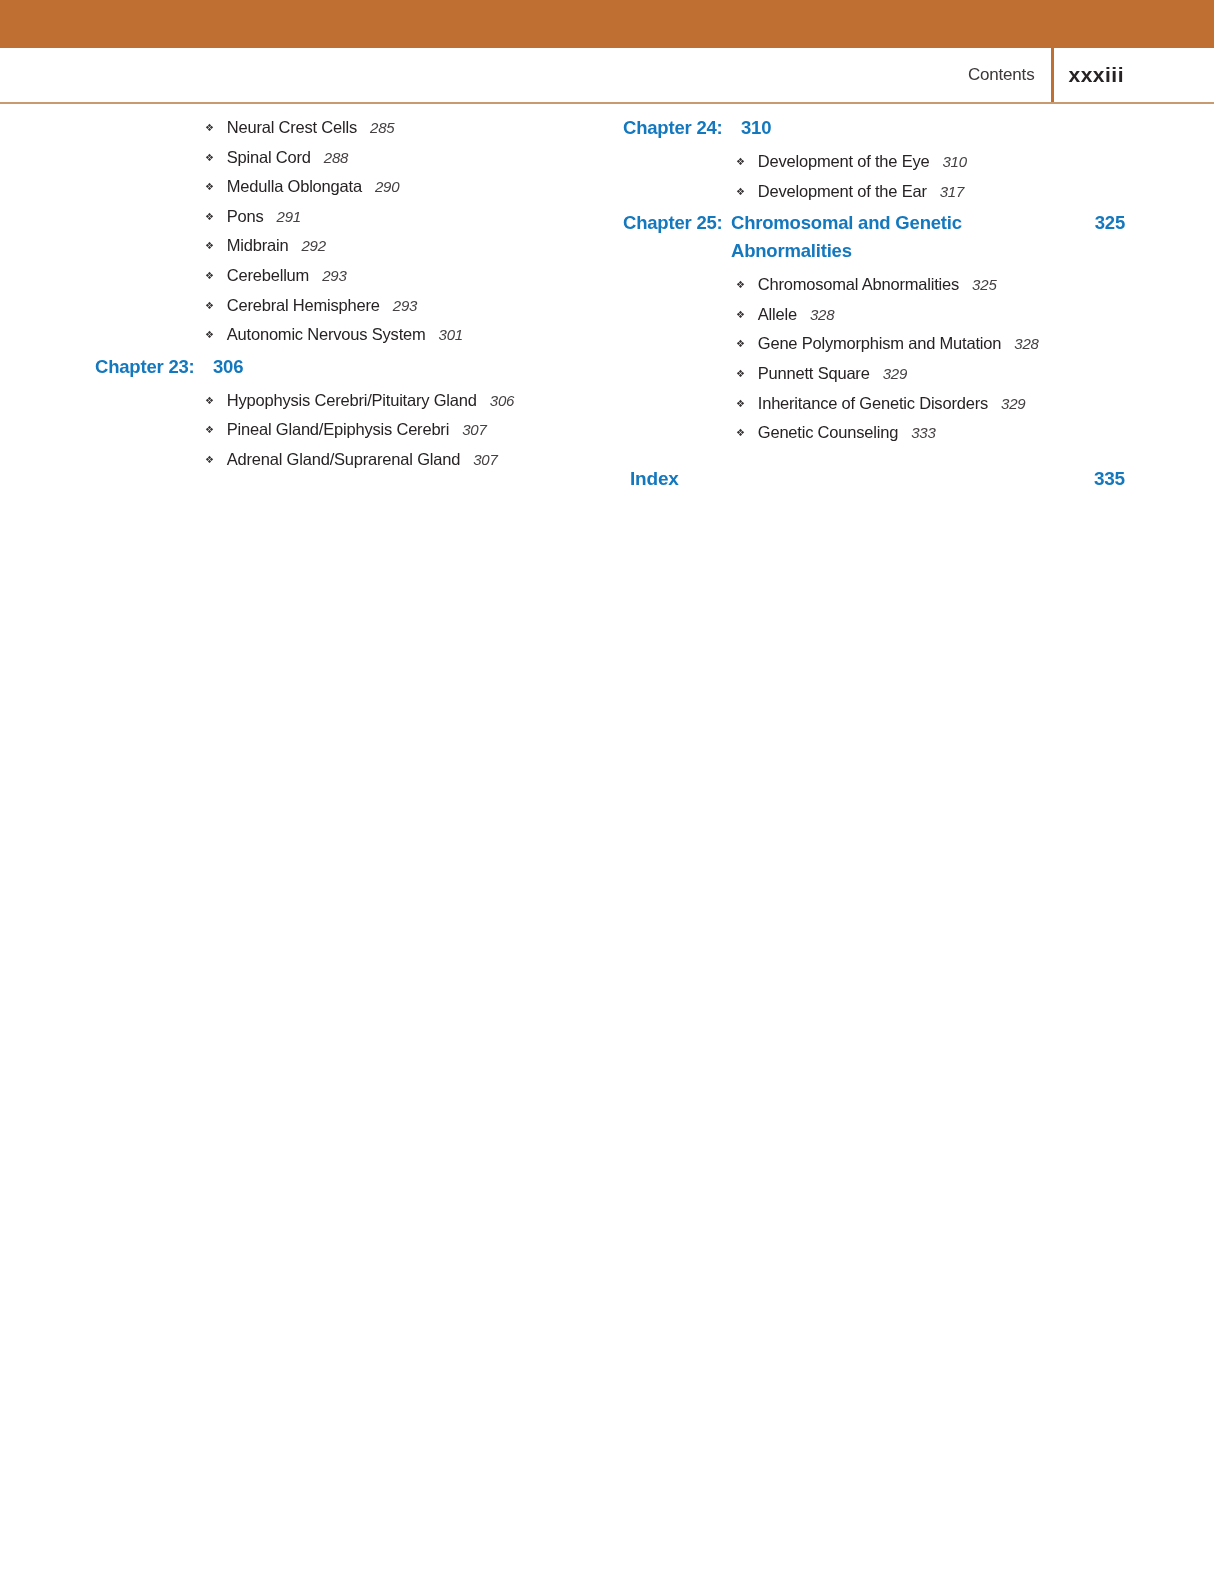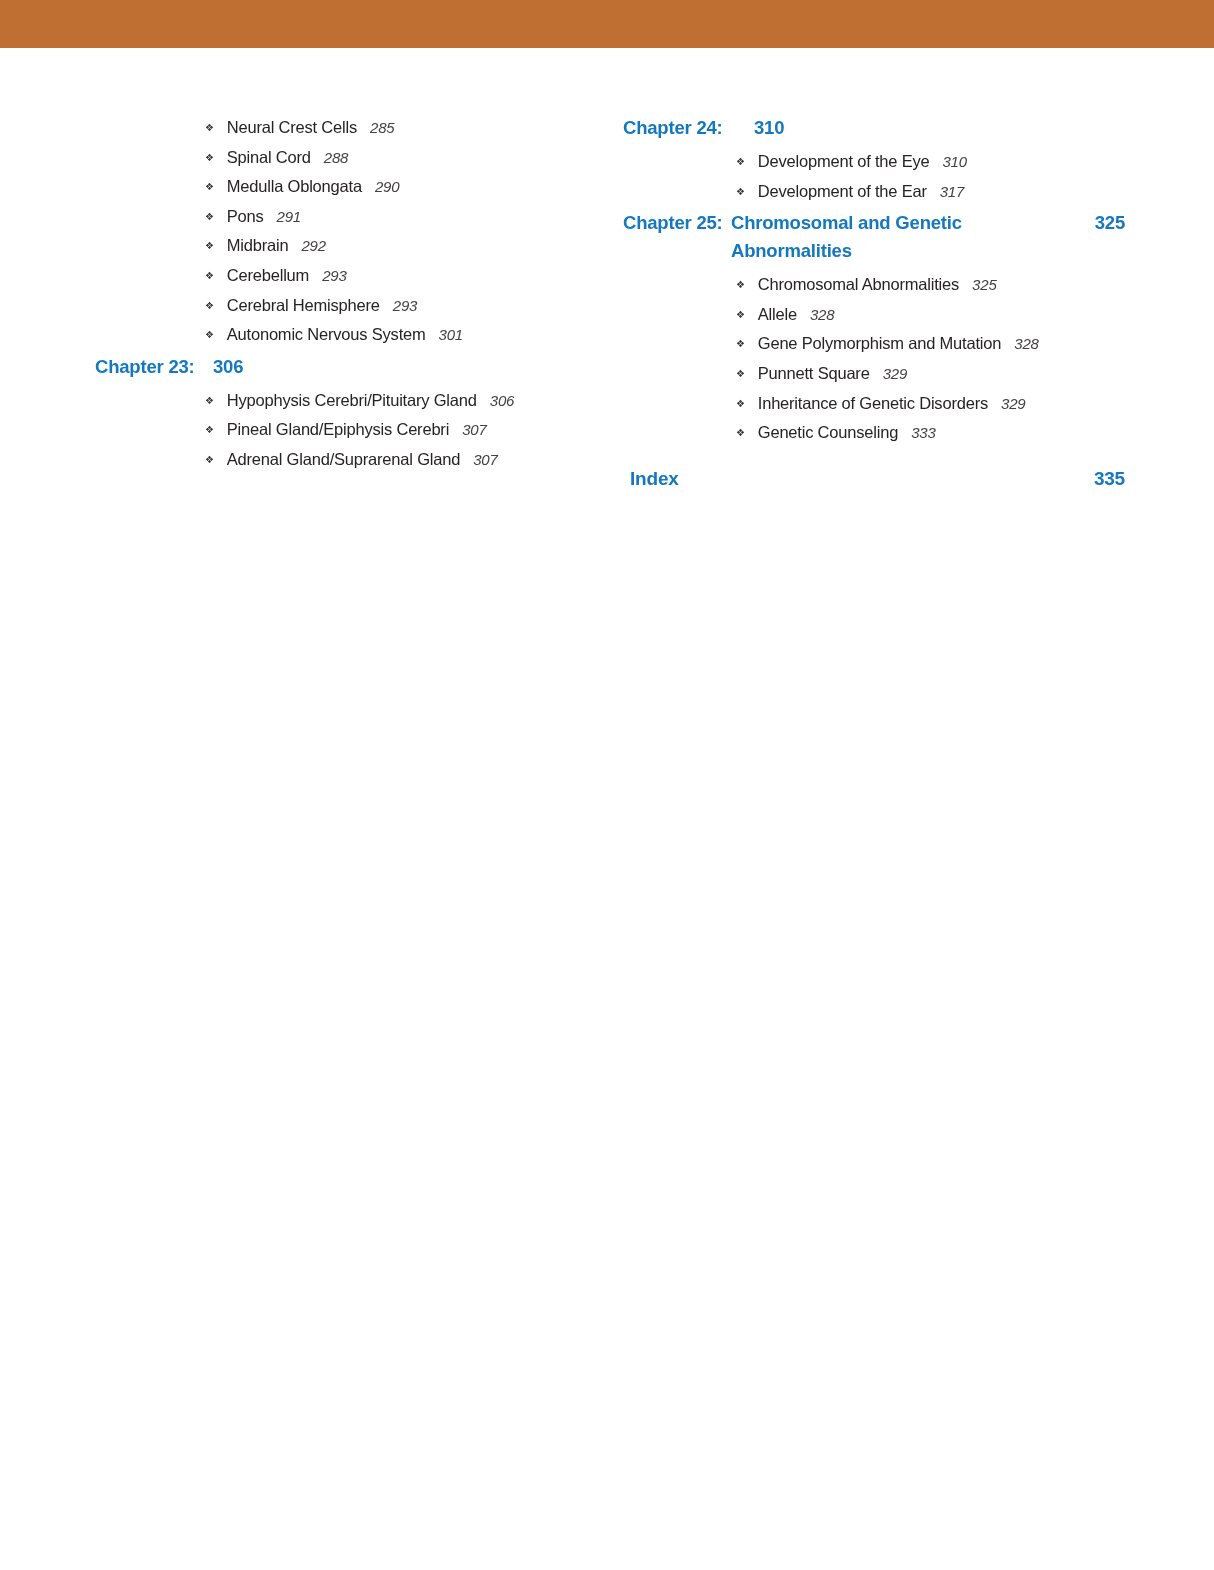--- a/index.html
+++ b/index.html
@@ -77,21 +77,21 @@
   .chapter {
     display:flex;
     align-items:baseline;
     font-weight:bold;
     color:#1478bf;
     font-size:18.5px;
     line-height:28px;
     margin-top:2px;
     margin-bottom:6px;
   }
-  .col-right .chapter:first-child { margin-top:0;gap:13px; }
+  .col-right .chapter:first-child { margin-top:0; }
   .ch-num   { flex:0 0 108px; }
   .ch-title { flex:1 1 auto; }
   .ch-page  { flex:0 0 auto; margin-left:10px; }
   .index-row {
     display:flex;
     align-items:baseline;
     font-weight:bold;
     color:#1478bf;
     font-size:19px;
     line-height:28px;
@@ -101,20 +101,25 @@
   .index-label { flex:1 1 auto; }
   .index-page  { flex:0 0 auto; }
 </style>
 </head>
 <body>
 
 <div class="page">
 
   <div class="top-bar"></div>
 
+  <div class="header">
+    <span class="contents-label">Contents</span>
+    <span class="v-divider"></span>
+    <span class="folio">xxxiii</span>
+  </div>
 
   <div class="col col-left">
 
     <div class="subitem">
       <span class="bullet">❖</span>
       <span class="label">Neural Crest Cells</span>
       <span class="pg">285</span>
     </div>
     <div class="subitem">
       <span class="bullet">❖</span>

